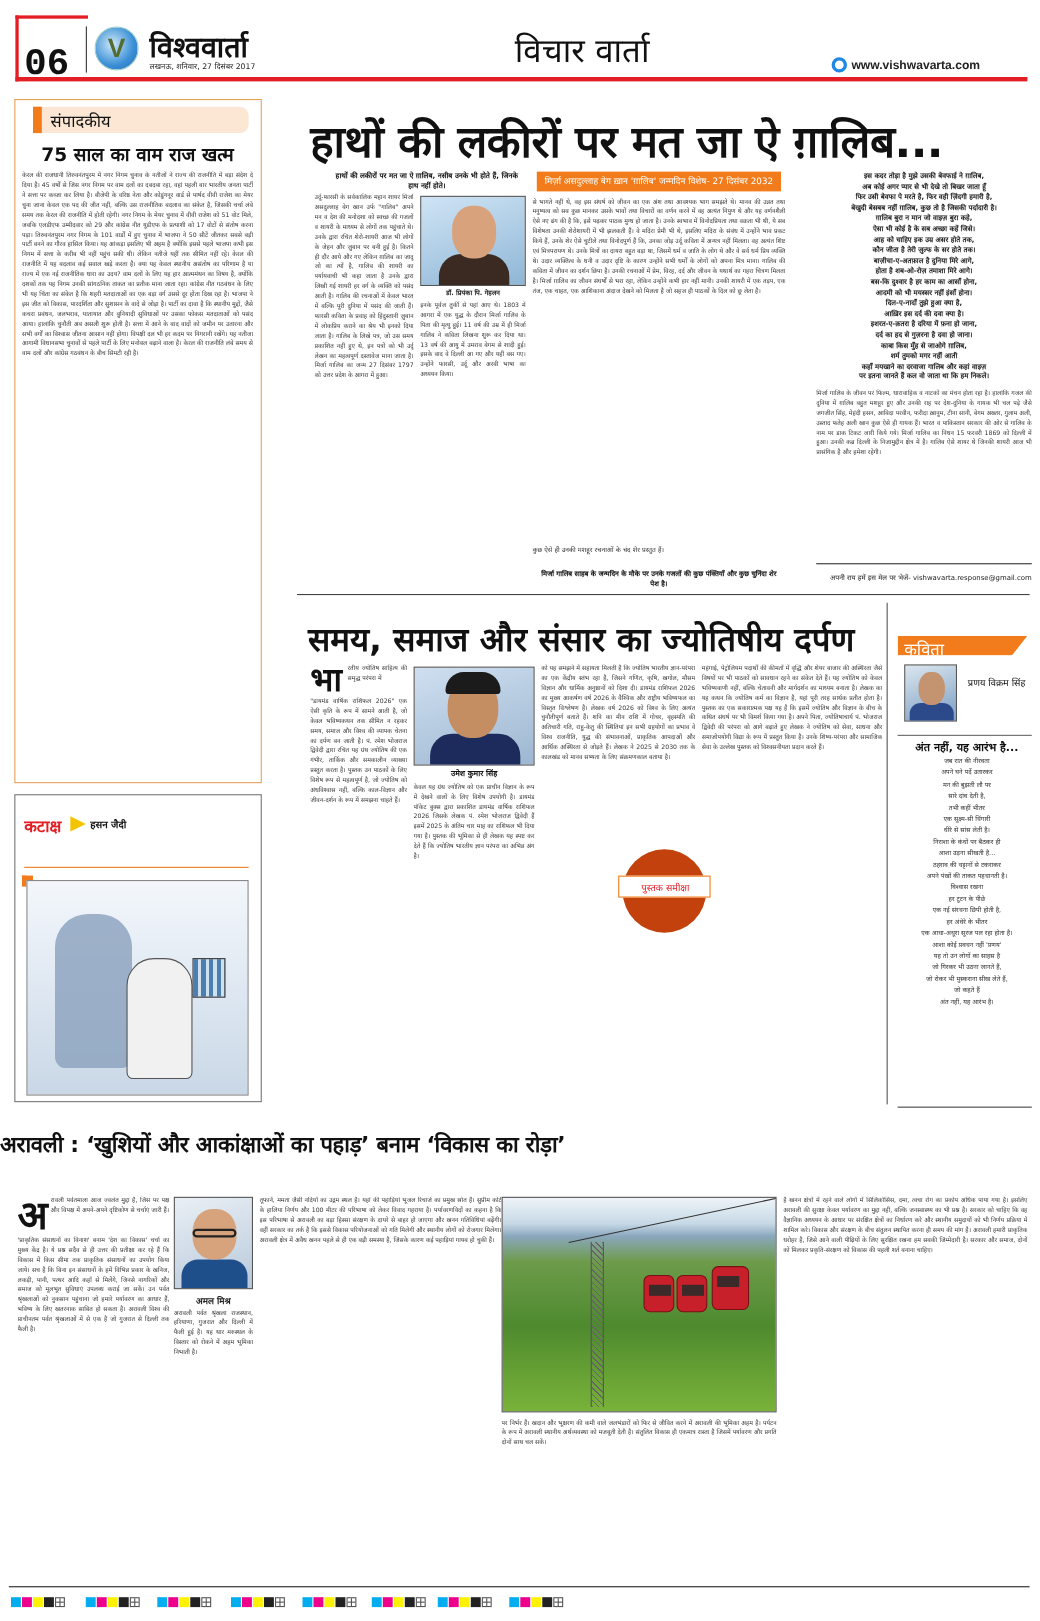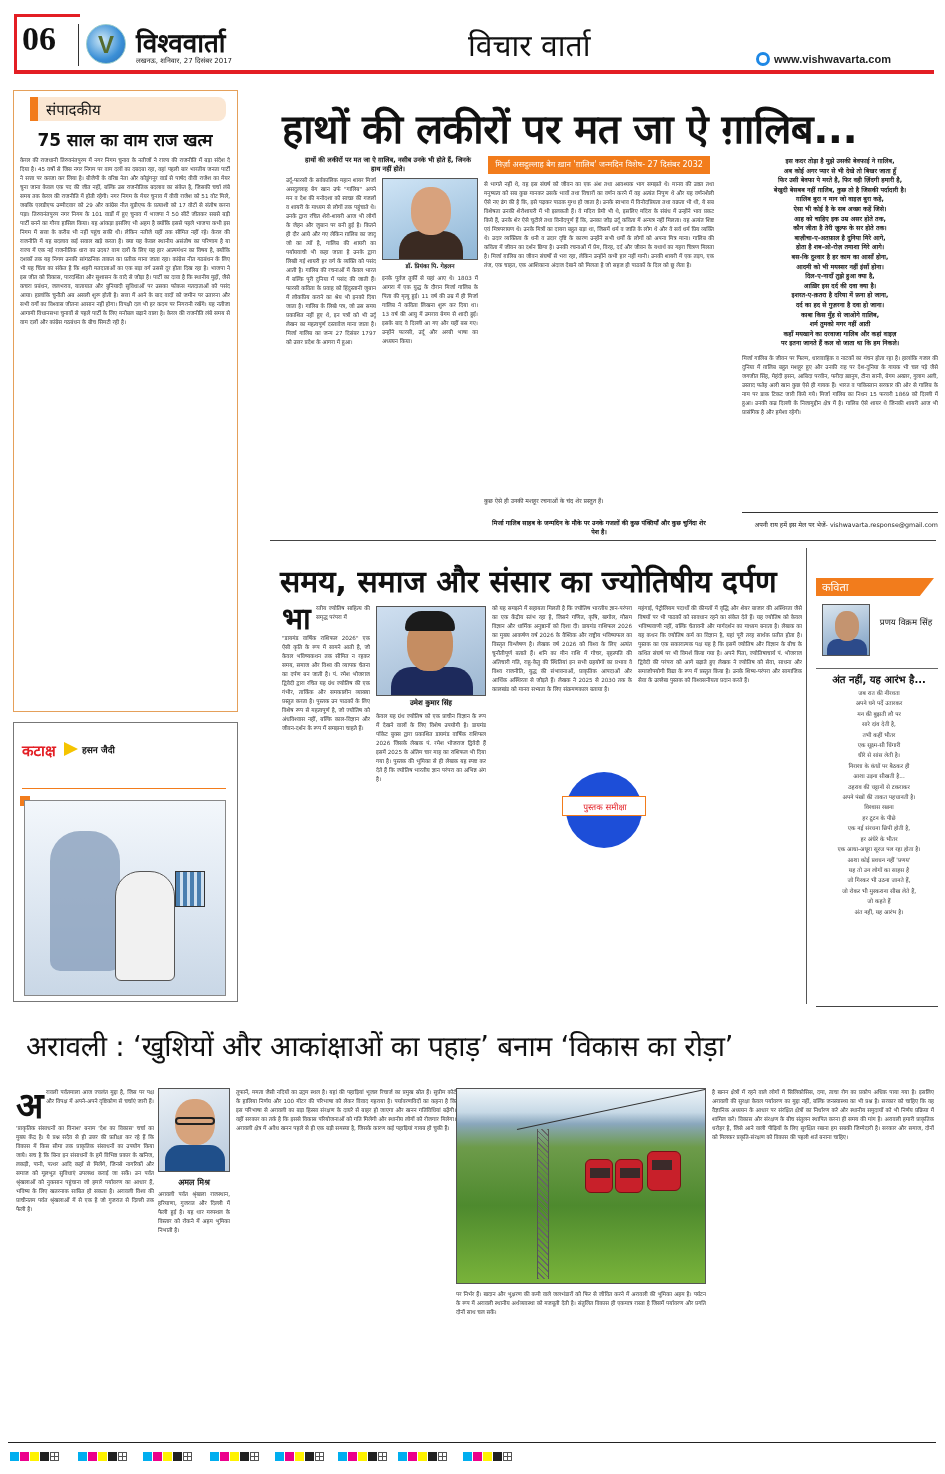--- a/index.html
+++ b/index.html
@@ -2,21 +2,21 @@
 <html><head>
 <meta charset="utf-8">
 <style>
 *{box-sizing:border-box;margin:0;padding:0}
 body{width:945px;height:1474px;background:#fff;font-family:"DejaVu Sans",sans-serif;color:#222;position:relative;overflow:hidden}
 .abs{position:absolute}
 .txt{font-size:5.6px;line-height:9px;color:#333;text-align:justify;overflow:hidden}
 
 .hdr-box{left:14px;top:14px;width:66px;height:60px;border-top:3px solid #e31e24;border-left:3px solid #e31e24}
 .hdr-line{left:14px;top:70px;width:920px;height:4px;background:#e31e24}
-.pg{left:22px;top:20px;font-family:Liberation Serif, serif;font-size:34px;font-weight:bold;color:#111}
+.pg{left:22px;top:40px;font-family:Liberation Mono, monospace;font-size:34px;font-weight:bold;color:#111}
 .sep{left:78px;top:24px;width:1px;height:42px;background:#333}
 .logo{left:86px;top:24px;width:40px;height:40px;border-radius:50%;background:radial-gradient(circle at 40% 40%,#cfe9f7,#3a8fd6 60%,#2a6bb0);border:1px solid #9cc}
 .logo span{display:block;text-align:center;font:bold 24px/40px "Liberation Sans",sans-serif;color:#556b2f}
 .brand{left:136px;top:24px;font-size:26px;font-weight:bold;color:#111}
 .dateline{left:136px;top:56px;font-size:7px;color:#222}
 .section{left:468px;top:24px;font-size:30px;color:#111}
 .web{left:756px;top:52px;font-size:11px;font-weight:bold;color:#222;font-family:"Liberation Sans",sans-serif}
 .web .ie{display:inline-block;width:14px;height:14px;border-radius:50%;border:3px solid #1e88e5;vertical-align:-3px;margin-right:4px}
 .web .com{font-weight:bold}
 
@@ -62,36 +62,36 @@
 .as-c1a{left:316px;top:604px;width:54px;height:30px}
 .as-c1{left:282px;top:634px;width:88px;height:372px}
 .as-photo{left:376px;top:606px;width:110px;height:90px;background:linear-gradient(160deg,#cfdff0,#9db7d1);border:1px solid #555;overflow:hidden}
 .as-photo .face{position:absolute;left:30px;top:10px;width:46px;height:54px;background:#c58d62;border-radius:45%}
 .as-photo .hair{position:absolute;left:28px;top:4px;width:50px;height:20px;background:#1b1b1b;border-radius:25px 25px 5px 5px}
 .as-photo .body{position:absolute;left:14px;top:60px;width:82px;height:34px;background:#1d2a5c;border-radius:20px 20px 0 0}
 .as-caption{left:376px;top:698px;width:110px;font-size:7px;font-weight:bold;color:#111;text-align:center}
 .as-c1b{left:376px;top:712px;width:110px;height:294px}
 .as-c2{left:492px;top:604px;width:140px;height:402px}
 .as-c3{left:638px;top:604px;width:164px;height:402px}
-.as-circle{left:566px;top:772px;width:76px;height:76px;border-radius:50%;background:#1d4ed8}
+.as-circle{left:566px;top:772px;width:76px;height:76px;border-radius:50%;background:#c2410c}
 .as-circle span{position:absolute;left:0;top:28px;width:76px;text-align:center;font-size:8.5px;color:#fff;background:transparent}
 .as-circle .band{position:absolute;left:-4px;top:24px;width:84px;height:20px;background:#fff;border:1px solid #f27c1c}
 .as-circle .band span{top:4px;color:#e31e24;font-size:8.5px;width:84px}
 
 .kv-label{left:816px;top:578px;width:118px;height:18px;background:#f27c1c;clip-path:polygon(0 0,100% 0,88% 100%,0 100%)}
-.kv-label span{position:absolute;left:6px;top:1px;font-size:11px;color:#fff}
+.kv-label span{position:absolute;left:6px;top:1px;font-size:15px;color:#fff}
 .kv-photo{left:822px;top:604px;width:48px;height:52px;background:linear-gradient(160deg,#dbe6ef,#7b9ec3);border:1px solid #555;overflow:hidden}
 .kv-photo .face{position:absolute;left:12px;top:6px;width:24px;height:30px;background:#c49470;border-radius:45%}
 .kv-photo .body{position:absolute;left:4px;top:34px;width:40px;height:20px;background:#2c4a8a;border-radius:10px 10px 0 0}
 .kv-name{left:876px;top:616px;width:60px;font-size:8.5px;color:#111;text-align:center;line-height:13px}
 .kv-rule{left:816px;top:668px;width:122px;height:1px;background:#666}
 .kv-title{left:816px;top:672px;width:126px;text-align:center;font-size:10px;font-weight:bold;color:#111}
 .kv-poem{left:816px;top:688px;width:126px;text-align:center;font-size:5.8px;line-height:10.4px;color:#333}
 
-.ar-title{left:26px;top:1026px;font-size:28px;font-weight:normal;color:#111;letter-spacing:-.3px}
+.ar-title{left:0;top:1026px;font-size:20px;font-weight:bold;color:#111;letter-spacing:-.3px}
 .ar-drop{left:16px;top:1088px;font-size:36px;font-weight:bold;line-height:36px;color:#111}
 .ar-c1a{left:46px;top:1088px;width:108px;height:36px}
 .ar-c1{left:16px;top:1124px;width:138px;height:312px}
 .ar-photo{left:158px;top:1088px;width:72px;height:84px;background:linear-gradient(160deg,#e9eff5,#b8c9db);border:1px solid #555;overflow:hidden}
 .ar-photo .face{position:absolute;left:16px;top:10px;width:40px;height:46px;background:#d7a37c;border-radius:45%}
 .ar-photo .glasses{position:absolute;left:16px;top:28px;width:40px;height:8px;border:2px solid #222;border-radius:4px}
 .ar-photo .body{position:absolute;left:6px;top:56px;width:60px;height:30px;background:#1f4f8a;border-radius:15px 15px 0 0}
 .ar-caption{left:158px;top:1176px;width:72px;text-align:center;font-size:8px;font-weight:bold}
 .ar-c1b{left:158px;top:1190px;width:72px;height:246px}
 .ar-c2{left:236px;top:1088px;width:220px;height:348px}

